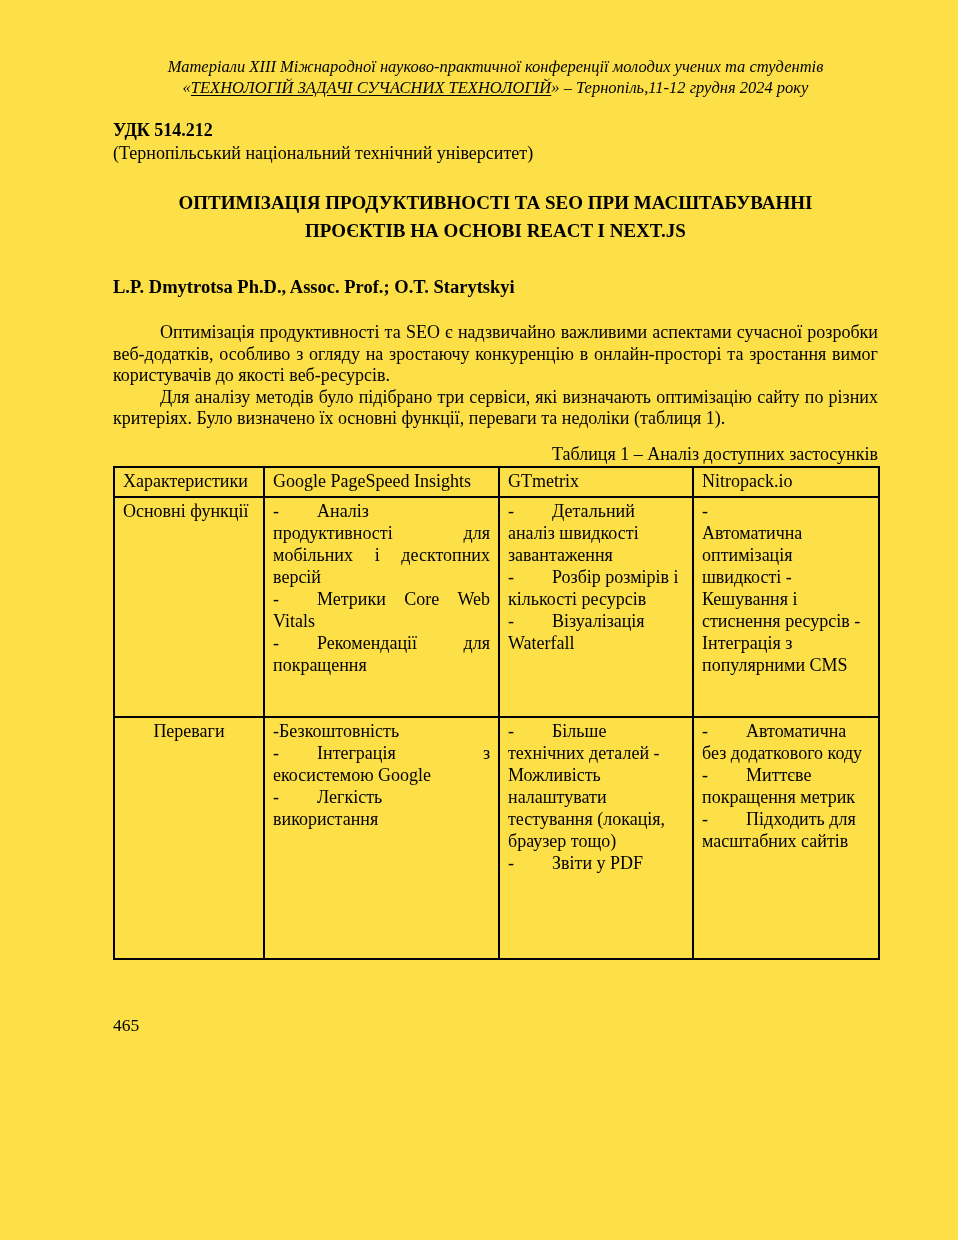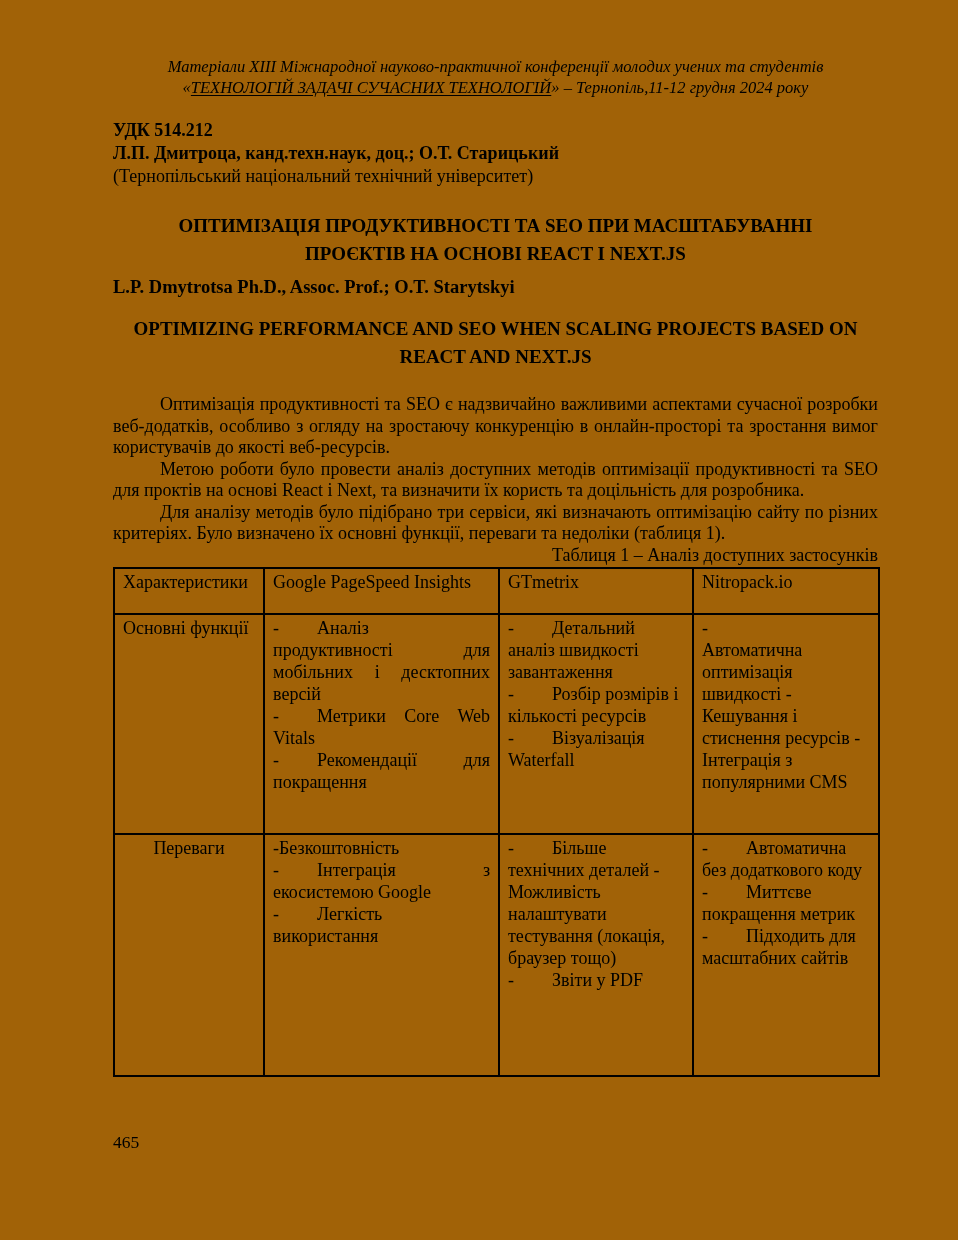--- a/index.html
+++ b/index.html
@@ -1,38 +1,38 @@
 <!DOCTYPE html>
 <html lang="uk"><head>
 <meta charset="utf-8">
 <style>
   html,body{margin:0;padding:0;background:#ffffff;}
   body{width:958px;height:1240px;color:#000;font-family:"Liberation Serif","DejaVu Serif",serif;
        -webkit-font-smoothing:antialiased;}
-  .page{width:958px;height:1240px;box-sizing:border-box;padding:0 80px 0 113px;overflow:hidden;background:#a16207;}
+  .page{width:958px;height:1240px;box-sizing:border-box;padding:0 80px 0 113px;overflow:hidden;background:#fde047;}
 
   .running-header{padding-top:56px;text-align:center;font-style:italic;font-size:16.5px;line-height:21px;}
   .running-header .u{text-decoration:underline;text-underline-offset:2px;}
 
   .udc-block{margin-top:21px;font-size:18px;line-height:23px;}
   .bold{font-weight:bold;}
 
   .title-ua{margin-top:24px;text-align:center;font-weight:bold;font-size:19px;line-height:27.5px;}
-  .authors-en{margin-top:9px;font-weight:bold;font-size:18.5px;line-height:22px;}
+  .authors-en{margin-top:32px;font-weight:bold;font-size:18.5px;line-height:22px;}
   .title-en{margin-top:17px;text-align:center;font-weight:bold;font-size:19px;line-height:27.5px;}
 
   .body-text{margin-top:24px;font-size:18px;line-height:21.5px;text-align:justify;}
   .para{text-indent:47px;margin:0;}
 
-  .table-caption{text-align:right;font-size:18px;line-height:21.5px;}
+  .table-caption{margin-top:14px;text-align:right;font-size:18px;line-height:21.5px;}
 
   table.analysis{border-collapse:collapse;width:765px;table-layout:fixed;margin-top:1px;}
   col.c1{width:150px;}col.c2{width:235px;}col.c3{width:194px;}col.c4{width:186px;}
   table.analysis th,table.analysis td{border:2px solid #000;vertical-align:top;
-      font-size:18px;line-height:22px;font-weight:normal;padding:2px 8px 20px 8px;box-sizing:border-box;
+      font-size:18px;line-height:22px;font-weight:normal;padding:2px 8px 4px 8px;box-sizing:border-box;
       overflow:hidden;}
   table.analysis th{text-align:left;height:26px;white-space:nowrap;}
   tr.r1 td{height:220px;}
   tr.r2 td{height:242px;}
   td.justify{text-align:justify;}
   tr.r2 td.label-cell{text-align:center;}
   .titem{margin:0;}
   .titem .tabgap{display:inline-block;width:38px;}
   .pre{white-space:pre-line;}
 
@@ -43,39 +43,33 @@
 
 <div class="page">
 
   <div class="running-header">
     <div>Матеріали XIII Міжнародної науково-практичної конференції молодих учених та студентів</div>
     <div><span>«</span><span class="u">ТЕХНОЛОГІЙ ЗАДАЧІ СУЧАСНИХ ТЕХНОЛОГІЙ</span><span>» – Тернопіль,11-12 грудня 2024 року</span></div>
   </div>
 
   <div class="udc-block">
     <div class="bold">УДК 514.212</div>
-    <div class="bold">Л.П. Дмитроца, канд.техн.наук, доц.; О.Т. Старицький</div>
     <div>(Тернопільський національний технічний університет)</div>
   </div>
 
   <div class="title-ua">
     <div>ОПТИМІЗАЦІЯ ПРОДУКТИВНОСТІ ТА SEO ПРИ МАСШТАБУВАННІ</div>
     <div>ПРОЄКТІВ НА ОСНОВІ REACT І NEXT.JS</div>
   </div>
 
   <div class="authors-en">L.P. Dmytrotsa Ph.D., Assoc. Prof.; O.T. Starytskyi</div>
 
-  <div class="title-en">
-    <div>OPTIMIZING PERFORMANCE AND SEO WHEN SCALING PROJECTS BASED ON</div>
-    <div>REACT AND NEXT.JS</div>
-  </div>
 
   <div class="body-text" id="paragraphs">
       <p class="para">Оптимізація продуктивності та SEO є надзвичайно важливими аспектами сучасної розробки веб-додатків, особливо з огляду на зростаючу конкуренцію в онлайн-просторі та зростання вимог користувачів до якості веб-ресурсів.</p>
-      <p class="para">Метою роботи було провести аналіз доступних методів оптимізації продуктивності та SEO для проктів на основі React і Next, та визначити їх користь та доцільність для розробника.</p>
       <p class="para">Для аналізу методів було підібрано три сервіси, які визначають оптимізацію сайту по різних критеріях. Було визначено їх основні функції, переваги та недоліки (таблиця 1).</p>
     </div>
 
   <div class="table-caption">Таблиця 1 – Аналіз доступних застосунків</div>
 
   <table class="analysis">
     <colgroup>
         <col class="c1">
         <col class="c2">
         <col class="c3">

